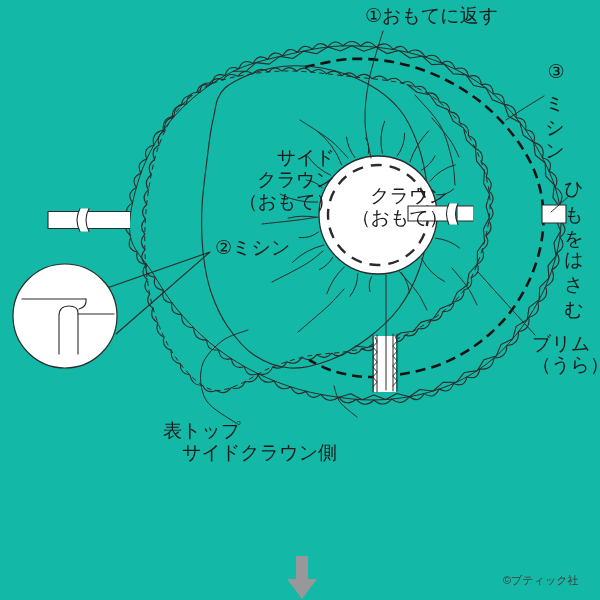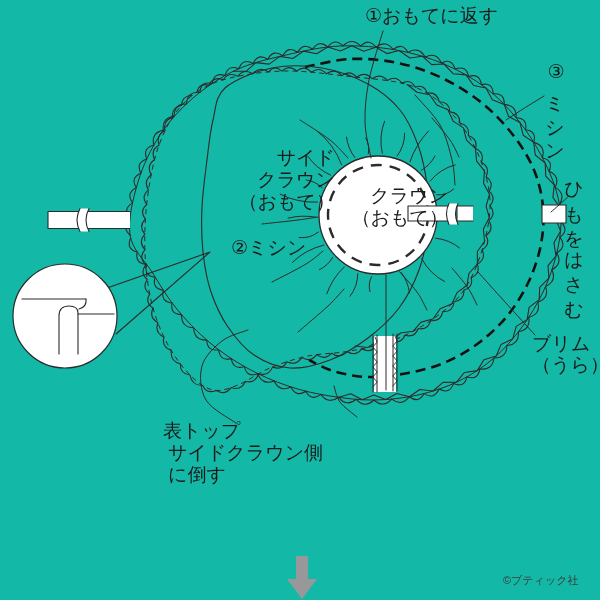--- a/index.html
+++ b/index.html
@@ -2,21 +2,21 @@
 <html><head>
 <meta charset="utf-8">
 <style>
   html,body{margin:0;padding:0;background:#fff;}
   .stage{position:relative;width:600px;height:600px;background:#14b8a6;overflow:hidden;
          font-family:"Liberation Sans","DejaVu Sans",sans-serif;}
   .stage svg{position:absolute;left:0;top:0;}
   .lbl{position:absolute;font-size:19px;line-height:22px;color:#1a1a1a;white-space:nowrap;}
   .lbl.center{text-align:right;}
   .vert{writing-mode:vertical-rl;letter-spacing:2px;line-height:24px;}
-  .indent{margin-left:5px;font-family:Liberation Serif, serif;}
+  .indent{margin-left:19px;font-family:Liberation Serif, serif;}
   .copyright{font-size:11px;line-height:16px;color:#3c3c3c;}
 </style>
 </head>
 <body>
 
 <div class="stage">
 
   <svg id="hat-svg" width="600" height="600" viewBox="0 0 600 600">
     <g id="ink" fill="none" stroke="#2b2b2b" stroke-width="1.1" stroke-linecap="round" stroke-linejoin="round">
 
@@ -79,33 +79,32 @@
   <div class="lbl vert" style="left:543px;top:60px">③ミシン</div>
 
   <div class="lbl vert" style="left:562px;top:168px">ひもをはさむ</div>
 
   <div class="lbl center" style="left:203px;top:147px;width:132px">
     <div>サイド</div>
     <div>クラウン</div>
     <div>（おもて）</div>
   </div>
 
-  <div class="lbl" style="left:231px;top:237px">②ミシン</div>
+  <div class="lbl" style="left:215px;top:237px">②ミシン</div>
 
   <div class="lbl center" style="left:308px;top:185px;width:140px">
     <div>クラウン</div>
     <div>（おもて）</div>
   </div>
 
   <div class="lbl" style="left:532px;top:333px;line-height:21px">
     <div>ブリム</div>
     <div>（うら）</div>
   </div>
 
 
   <div class="lbl" style="left:163px;top:420px">
     <div>表トップ</div>
     <div class="indent">サイドクラウン側</div>
-    <div class="indent">に倒す</div>
   </div>
 
   <div class="lbl copyright" style="left:503px;top:572px">©ブティック社</div>
 </div>
 
 </body></html>

